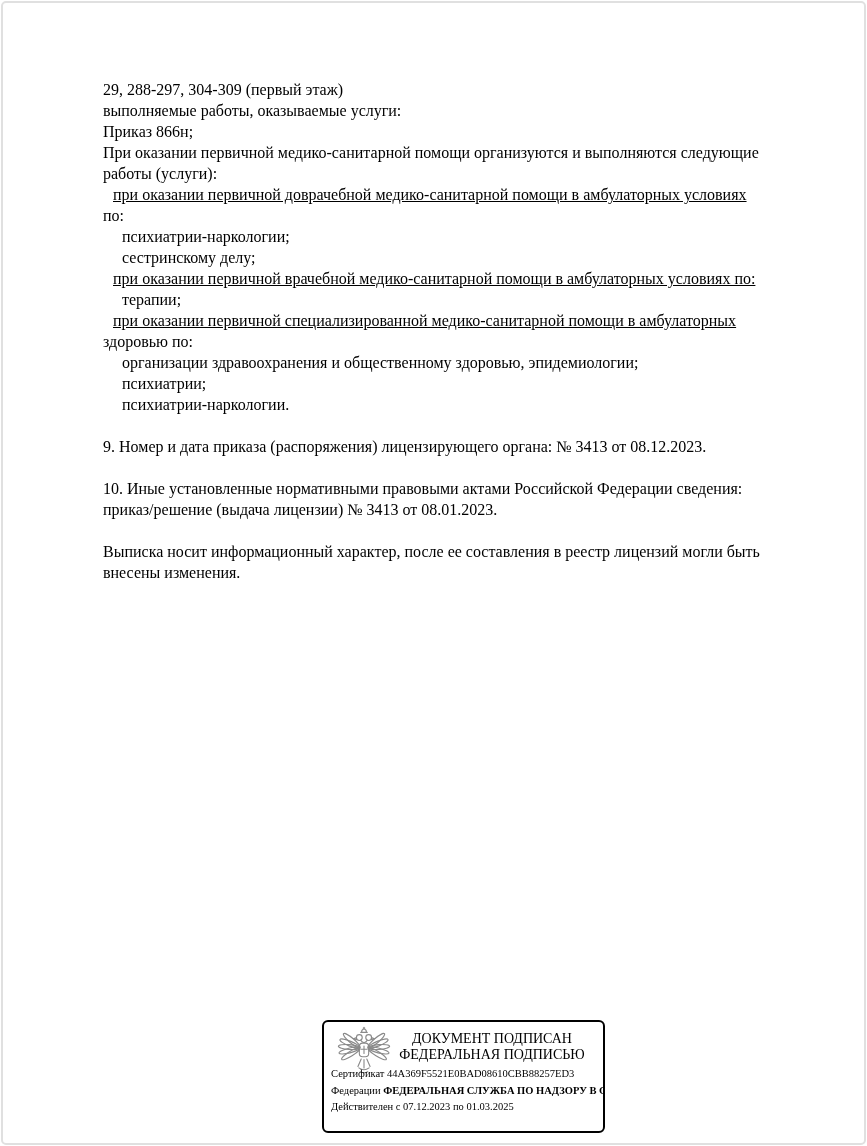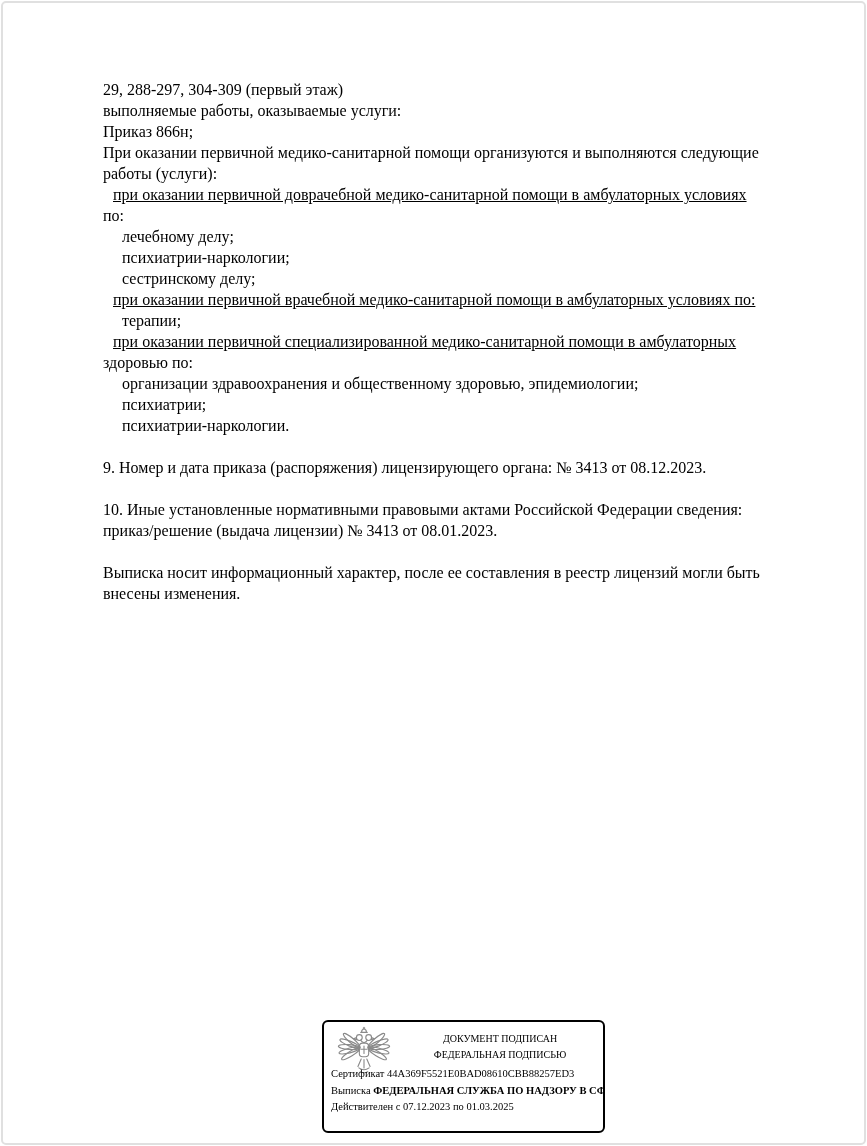--- a/index.html
+++ b/index.html
@@ -54,25 +54,25 @@
   }
   .stamp-emblem {
     position: absolute;
     left: 12px;
     top: 4px;
     width: 56px;
     height: 53px;
   }
   .stamp-title {
     position: absolute;
-    left: 76px;
+    left: 68px;
     top: 9px;
     width: 200px;
     text-align: center;
-    font-size: 10px;
+    font-size: 14px;
     line-height: 16px;
     color: #000000;
   }
   .stamp-details {
     position: absolute;
     left: 7px;
     top: 44px;
     width: 400px;
   }
   .d-line {
@@ -89,21 +89,20 @@
 <div class="page-frame"></div>
 
 <div class="doc-text">
     <div class="line indent-0">29, 288-297, 304-309 (первый этаж)</div>
     <div class="line indent-0">выполняемые работы, оказываемые услуги:</div>
     <div class="line indent-0">Приказ 866н;</div>
     <div class="line indent-0">При оказании первичной медико-санитарной помощи организуются и выполняются следующие</div>
     <div class="line indent-0">работы (услуги):</div>
     <div class="line indent-1">при оказании первичной доврачебной медико-санитарной помощи в амбулаторных условиях</div>
     <div class="line indent-0">по:</div>
-    <div class="line indent-2">лечебному делу;</div>
     <div class="line indent-2">психиатрии-наркологии;</div>
     <div class="line indent-2">сестринскому делу;</div>
     <div class="line indent-1">при оказании первичной врачебной медико-санитарной помощи в амбулаторных условиях по:</div>
     <div class="line indent-2">терапии;</div>
     <div class="line indent-1">при оказании первичной специализированной медико-санитарной помощи в амбулаторных</div>
     <div class="line indent-0">здоровью по:</div>
     <div class="line indent-2">организации здравоохранения и общественному здоровью, эпидемиологии;</div>
     <div class="line indent-2">психиатрии;</div>
     <div class="line indent-2">психиатрии-наркологии.</div>
     <div class="line indent-0"></div>
@@ -153,16 +152,16 @@
         <path d="M26 48.5 q4 2.5 8 0"></path>
       </g>
     </svg>
   </span>
   <div class="stamp-title">
     <div>ДОКУМЕНТ ПОДПИСАН</div>
     <div>ФЕДЕРАЛЬНАЯ ПОДПИСЬЮ</div>
   </div>
   <div class="stamp-details">
     <div class="d-line"><span>Сертификат</span>&nbsp;<span>44A369F5521E0BAD08610CBB88257ED3</span></div>
-    <div class="d-line"><span>Выписка</span>&nbsp;<span class="bold">ФЕДЕРАЛЬНАЯ СЛУЖБА ПО НАДЗОРУ В СФЕРЕ</span></div>
+    <div class="d-line"><span>Федерации</span>&nbsp;<span class="bold">ФЕДЕРАЛЬНАЯ СЛУЖБА ПО НАДЗОРУ В СФЕРЕ</span></div>
     <div class="d-line">Действителен с 07.12.2023 по 01.03.2025</div>
   </div>
 </div>
 
 </body></html>

